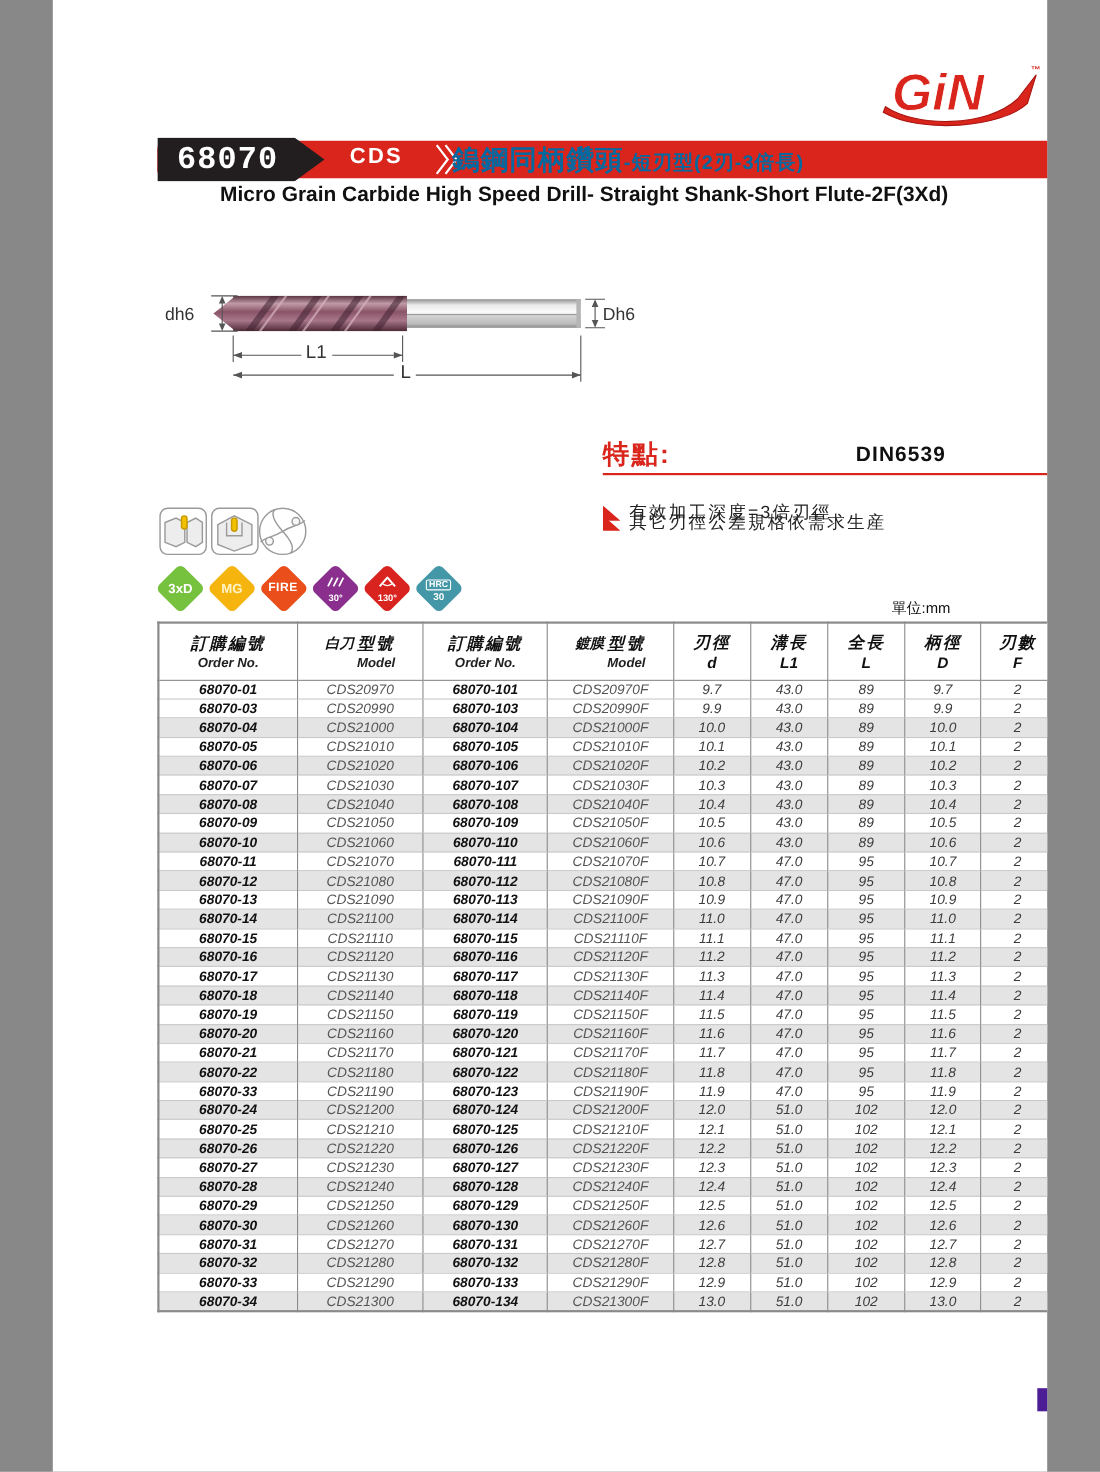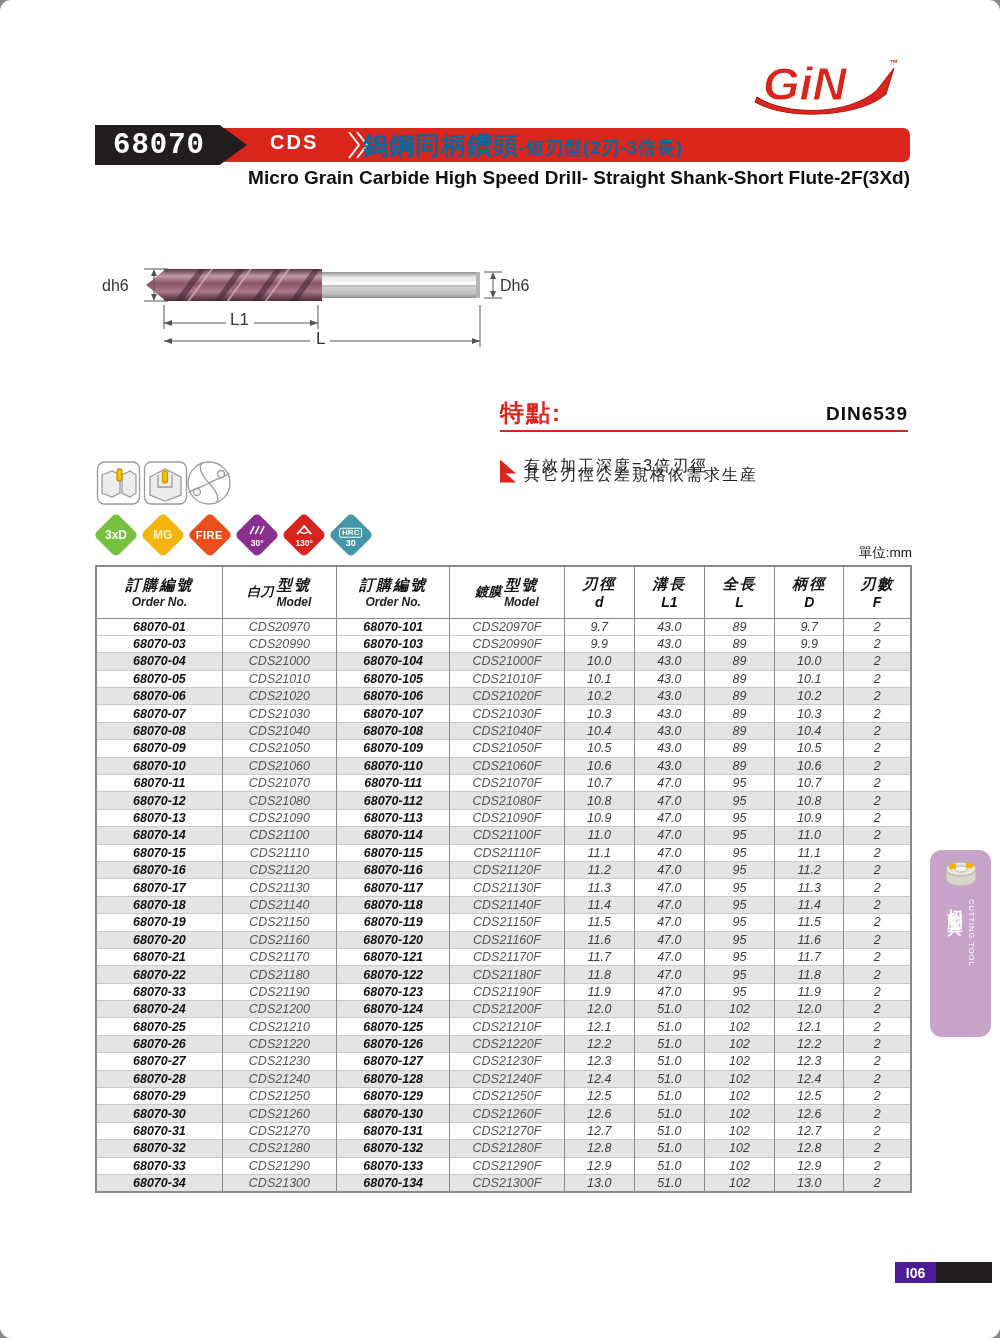--- a/index.html
+++ b/index.html
@@ -1,18 +1,18 @@
 <!DOCTYPE html>
 <html><head>
 <meta charset="utf-8">
 <style>
   * { margin:0; padding:0; box-sizing:border-box; }
   body { background:#888; font-family:"Liberation Sans", sans-serif; }
-  #page { position:relative; width:1000px; height:1338px; background:#ffffff;
-          margin:0 auto; overflow:hidden; font-family:"Liberation Sans", sans-serif;border-radius:11px; }
+  #page { position:relative; width:904px; height:1338px; background:#ffffff;
+          margin:0 auto; overflow:hidden; font-family:"Liberation Sans", sans-serif; }
   .abs { position:absolute; }
 
   
   .red-banner { left:95px; top:128px; width:815px; height:34px; background:#d9251c; border-radius:7px; }
   .code-box { left:95px; top:125px; width:152px; height:40px; background:#221e1f;
               clip-path:polygon(0 0, 82% 0, 100% 50%, 82% 100%, 0 100%);
               display:flex; align-items:center; justify-content:flex-start; }
   .code-box span { color:#fff; font-size:29px; font-weight:bold; letter-spacing:1px; padding-left:18px;font-family:Liberation Mono, monospace; }
   .series-label { left:270px; top:131px; color:#fff; font-size:20px; font-weight:bold; letter-spacing:2px; }
   .banner-chevron { left:346px; top:131px; }
@@ -53,21 +53,21 @@
   table.spec thead th { height:52px; border-bottom:1px solid #8a8a8a; background:#fff;
                         vertical-align:middle; text-align:center; padding:0; }
   table.spec tbody td { height:17.4px; border-top:1px solid #c9c9c9; text-align:center;
                         font-size:12.5px; color:#3c3c3c; padding:0; white-space:nowrap; }
   table.spec tbody tr.stripe { background:#e4e4e4; }
   table.spec td.bold-cell { font-weight:bold; color:#111; }
   table.spec td.model-cell { color:#555; }
   .th-zh { font-size:15px; font-weight:bold; color:#111; letter-spacing:2px; }
   .th-en { font-size:12px; color:#222; }
   .th-sym { font-size:14px; font-weight:bold; color:#111; }
-  .th-flex { display:flex; align-items:center; justify-content:center; gap:3px; }
+  .th-flex { display:flex; align-items:flex-start; justify-content:center; gap:3px; }
   .th-prefix { font-size:13px; font-weight:bold; color:#111; }
   .th-stack { display:flex; flex-direction:column; align-items:center; }
 
   
   .side-tab { left:930px; top:850px; width:61px; height:187px; background:#c8a4ca;
               border-radius:12px; display:flex; flex-direction:column; align-items:center; }
   .side-tab .tool-img { margin-top:9px; }
   .tab-text-row { display:flex; flex-direction:row; align-items:flex-start; margin-top:6px; gap:3px; }
   .tab-zh { writing-mode:vertical-rl; font-size:15px; font-weight:bold; color:#fff; letter-spacing:4px; }
   .tab-en { writing-mode:vertical-rl; font-size:7.5px; color:#fff; letter-spacing:1px; margin-top:2px; }

